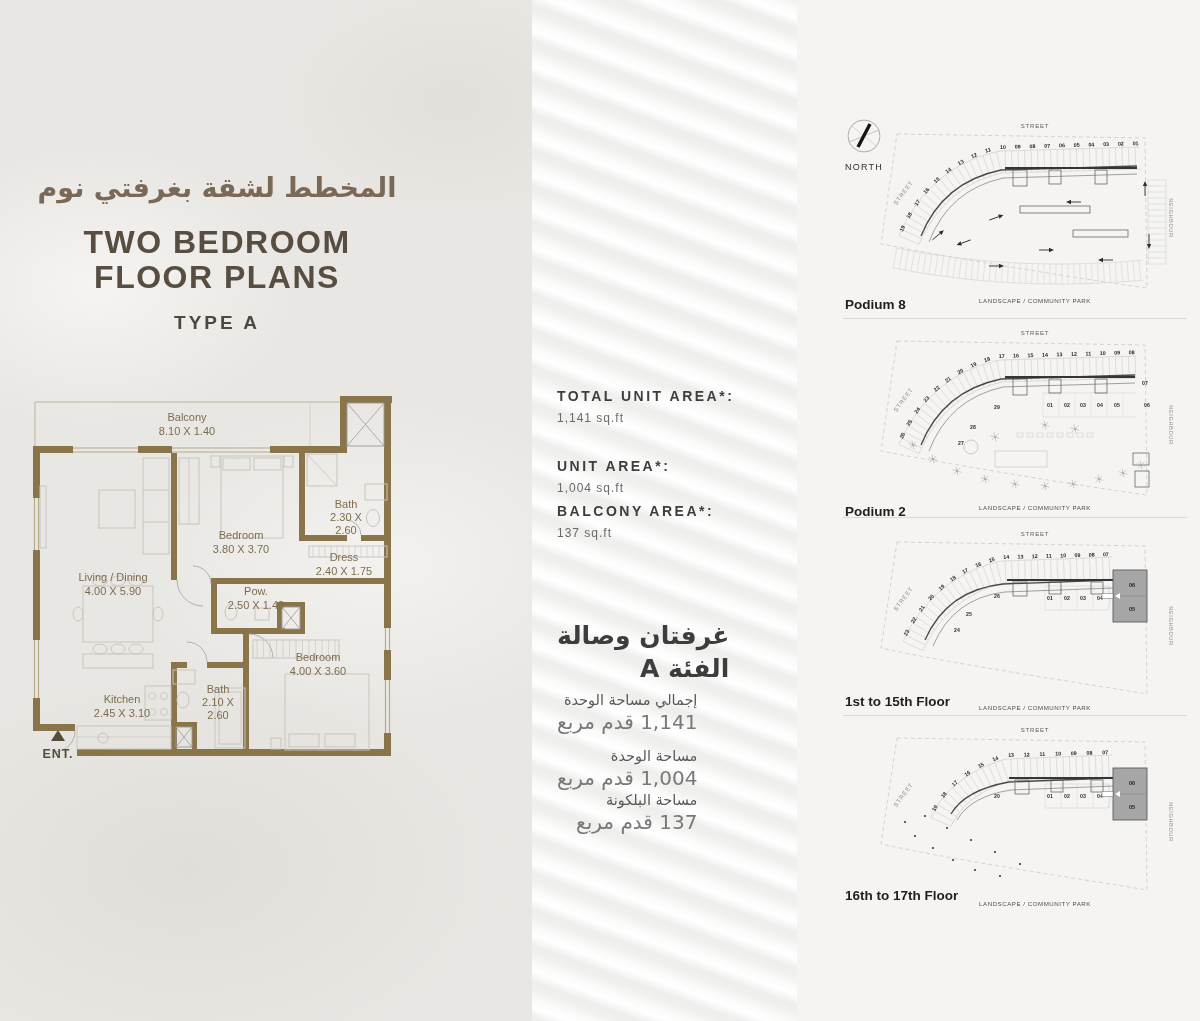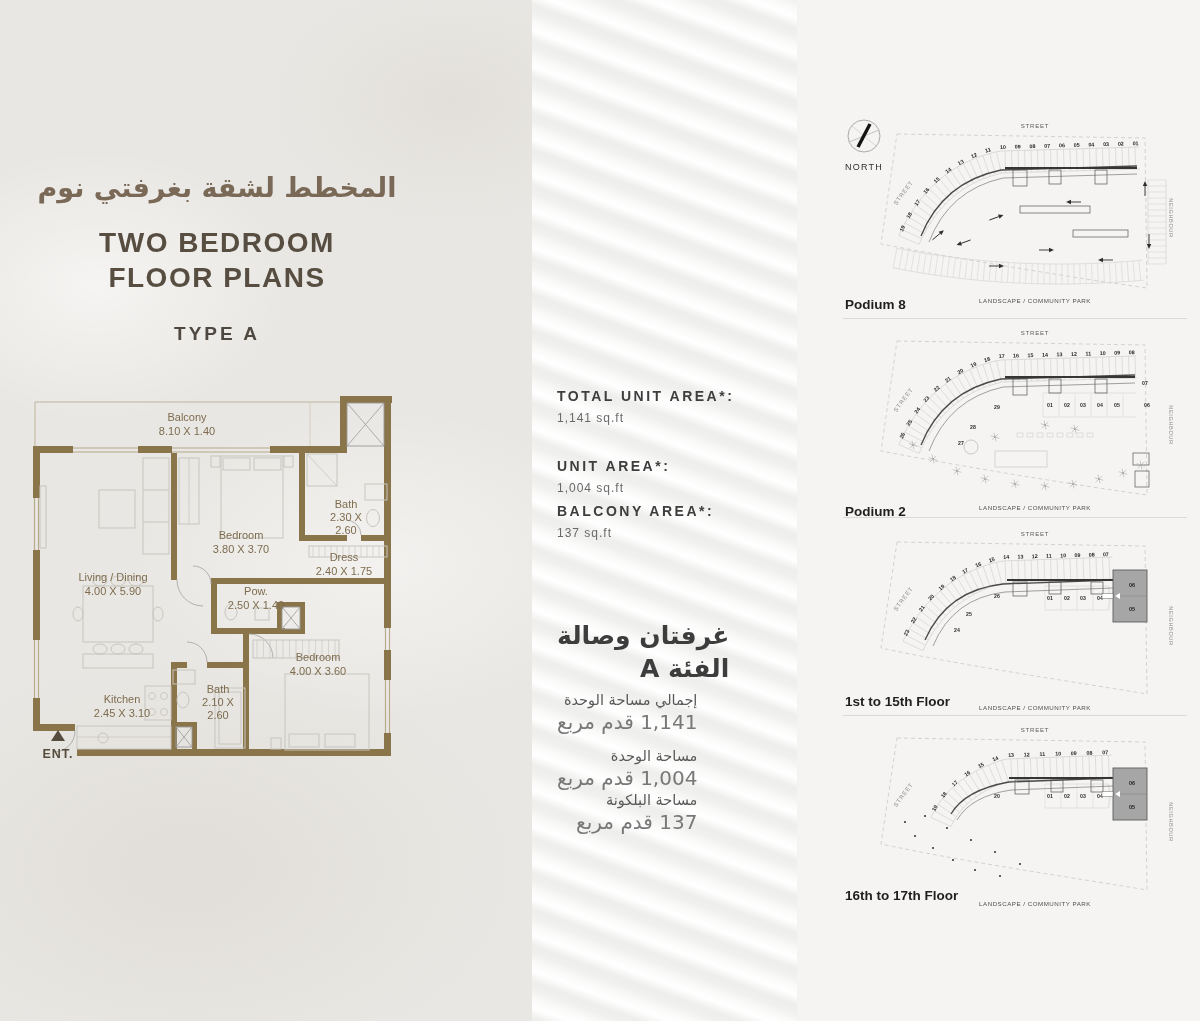--- a/index.html
+++ b/index.html
@@ -13,22 +13,22 @@
     position:absolute;left:0;top:0;width:532px;height:1021px;
     background:
       radial-gradient(ellipse 320px 220px at 18% 28%, rgba(255,255,255,.55), transparent 62%),
       radial-gradient(ellipse 420px 260px at 72% 55%, rgba(255,255,255,.45), transparent 60%),
       radial-gradient(ellipse 500px 320px at 35% 85%, rgba(205,201,194,.30), transparent 65%),
       radial-gradient(ellipse 300px 200px at 85% 10%, rgba(208,204,198,.28), transparent 60%),
       #e9e7e3;
   }
   .title-block{position:absolute;left:28px;top:128px;width:378px;text-align:center;}
   .title-ar{font-family:"DejaVu Sans",sans-serif;direction:rtl;font-size:27px;font-weight:bold;color:#7a6956;letter-spacing:0;margin-top:44px;}
-  .title-en{margin-top:22px;font-size:28px;line-height:35px;font-weight:bold;color:#574e41;letter-spacing:1.5px;}
-  .type-label{margin-top:28px;font-size:19px;font-weight:bold;color:#4e4840;letter-spacing:3px;}
+  .title-en{margin-top:22px;font-size:32px;line-height:35px;font-weight:bold;color:#574e41;letter-spacing:1.5px;}
+  .type-label{margin-top:17px;font-size:19px;font-weight:bold;color:#4e4840;letter-spacing:3px;}
   
   .mid-panel{
     position:absolute;left:532px;top:0;width:265px;height:1021px;
     background:repeating-linear-gradient(200deg,
       #f0f0ef 0px,#fafaf9 9px,#ffffff 17px,#eeeeec 27px,#f0f0ef 34px);
   }
   .area-block{position:absolute;left:25px;width:225px;}
   .area-label{font-size:14px;font-weight:bold;color:#3e3e3e;letter-spacing:2.5px;}
   .area-value{font-size:12px;color:#6a6a6a;margin-top:7px;letter-spacing:1px;}
   .ar{font-family:"DejaVu Sans",sans-serif;direction:rtl;text-align:right;margin-top:44px;}

